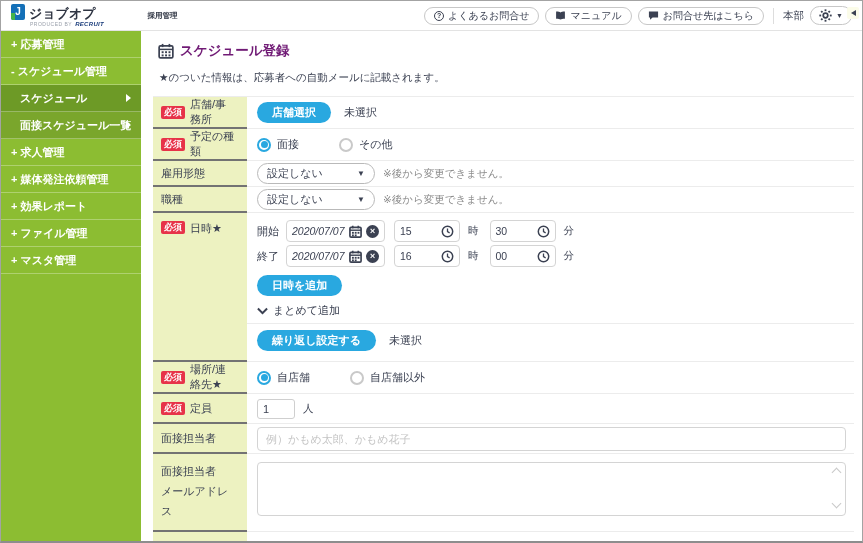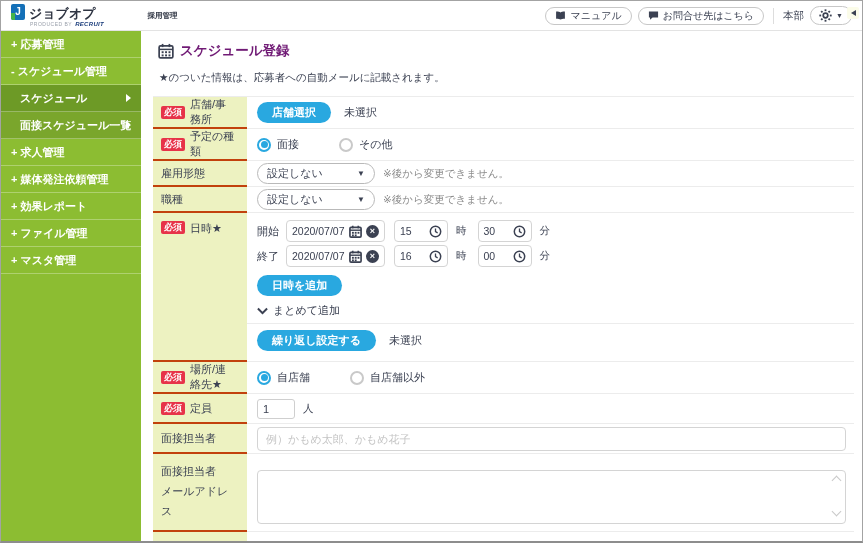--- a/index.html
+++ b/index.html
@@ -48,48 +48,48 @@
     border-radius:2px;display:flex;align-items:center;justify-content:center;cursor:pointer;z-index:7;}
   .collapse-btn span{display:block;width:0;height:0;border-right:5px solid #3b4152;
     border-top:3px solid transparent;border-bottom:3px solid transparent;}
   
   .main{position:absolute;top:30px;left:152px;width:701px;bottom:0;background:#fff;}
   .title-row{display:flex;align-items:center;gap:6px;padding:11px 0 0 5px;
     font-size:13.5px;font-weight:bold;color:#701a75;}
   .note{font-size:10.5px;padding:11px 0 0 6px;color:#3b4152;}
   .ftable{margin-top:11px;border-top:1px solid #ececec;}
   .frow{display:flex;}
-  .flabel{width:94px;min-width:94px;background:#edf2c1;border-bottom:2px solid #c2410c;
+  .flabel{width:94px;min-width:94px;background:#edf2c1;border-bottom:2px solid #737373;
     padding:0 12px 0 8px;display:flex;align-items:center;font-size:11px;color:#3b4152;}
   .flabel.top{align-items:flex-start;padding-top:8px;}
   .flabel .multi{line-height:1.8;}
   .req{background:#e73349;color:#fff;font-size:9px;font-weight:bold;
     padding:2px 3px;border-radius:2px;margin-right:5px;flex:none;line-height:1;}
   .fcontent{flex:1;border-bottom:1px solid #ececec;display:flex;align-items:center;
     padding:0 8px 0 10px;font-size:11px;}
-  .fcontent.col{flex-direction:column;align-items:flex-start;justify-content:center;}
+  .fcontent.col{flex-direction:column;align-items:flex-start;justify-content:flex-start;}
   .btn-blue{background:#29a8e0;color:#fff;border:none;border-radius:12px;height:21px;
     padding:0 15px;font-size:11px;font-weight:bold;display:inline-flex;align-items:center;
     cursor:pointer;font-family:inherit;}
   .status-txt{margin-left:13px;font-size:11px;color:#3b4152;}
   .radio{display:inline-flex;align-items:center;gap:6px;margin-right:40px;font-size:11px;cursor:pointer;}
   .rdot{width:14px;height:14px;border-radius:50%;border:2px solid #c9c9c9;background:#fff;position:relative;flex:none;}
   .radio.sel .rdot{border-color:#29a8e0;}
   .radio.sel .rdot::after{content:"";position:absolute;inset:1.5px;background:#29a8e0;border-radius:50%;}
   .dropdown{display:inline-flex;align-items:center;justify-content:space-between;width:118px;height:21px;
     border:1px solid #b9b9b9;border-radius:11px;padding:0 9px;font-size:11px;background:#fff;cursor:pointer;}
   .dropdown .arrow{font-size:8px;color:#3b4152;}
   .gray-note{color:#8b8b8b;font-size:10.5px;margin-left:8px;}
   
   .dt-line{display:flex;align-items:center;gap:5px;margin-bottom:3px;}
   .dt-prefix{font-size:11px;margin-right:2px;}
   .field{display:flex;align-items:center;border:1px solid #d4d4d4;border-radius:4px;height:22px;
     padding:0 5px;background:#fff;cursor:text;}
-  .date-field{width:99px;justify-content:space-between;margin-right:4px;}
-  .time-field{width:54px;justify-content:space-between;}
+  .date-field{width:99px;justify-content:space-between;margin-right:4px;font-style:italic;}
+  .time-field{width:66px;justify-content:space-between;}
   .fval{font-size:10.5px;color:#3b4152;}
   .x-ico{width:13px;height:13px;border-radius:50%;background:#3b4152;color:#fff;font-size:9px;
     line-height:13px;text-align:center;font-weight:bold;cursor:pointer;flex:none;}
   .unit{font-size:10.5px;margin:0 6px 0 3px;}
   .bulk-row{display:flex;align-items:center;gap:5px;font-size:11px;margin:6px 0 5px;cursor:pointer;}
   .inner-divider{width:calc(100% + 18px);margin-left:-10px;border-top:1px solid #ececec;}
   .repeat-row{display:flex;align-items:center;margin:6px 0 5px;}
   .cap-input{width:38px;height:20px;border:1px solid #cfcfcf;border-radius:3px;font-size:11px;
     padding:0 5px;color:#3b4152;font-family:inherit;}
   .wide-input{flex:1;height:24px;border:1px solid #d4d4d4;border-radius:4px;font-size:11px;
@@ -117,20 +117,24 @@
         <span class="brand">ジョブオプ</span>
         <span class="brand-suffix">採用管理</span>
       </div>
       <div class="producedby">
         <span class="pb">PRODUCED BY</span>
         <span class="rc">RECRUIT</span>
       </div>
     </div>
     <div class="topbar-right">
       <div class="pill">
+        <span class="qmark">?</span>
+        <span>よくあるお問合せ</span>
+      </div>
+      <div class="pill">
         <svg class="ic" width="11" height="11" viewBox="0 0 12 12">
             <path d="M6 2.6C5 1.9 3 1.6 1.2 1.7v7.8c1.8-.1 3.8.2 4.8.9 1-.7 3-1 4.8-.9V1.7C9 1.6 7 1.9 6 2.6z" fill="#3b4152"></path>
           </svg>
         <span>マニュアル</span>
       </div>
       <div class="pill">
         <svg class="ic" width="11" height="11" viewBox="0 0 12 12">
             <path d="M1 1.5h10v6.8H5L2.2 10.6V8.3H1z" fill="#3b4152"></path>
           </svg>
         <span>お問合せ先はこちら</span>

